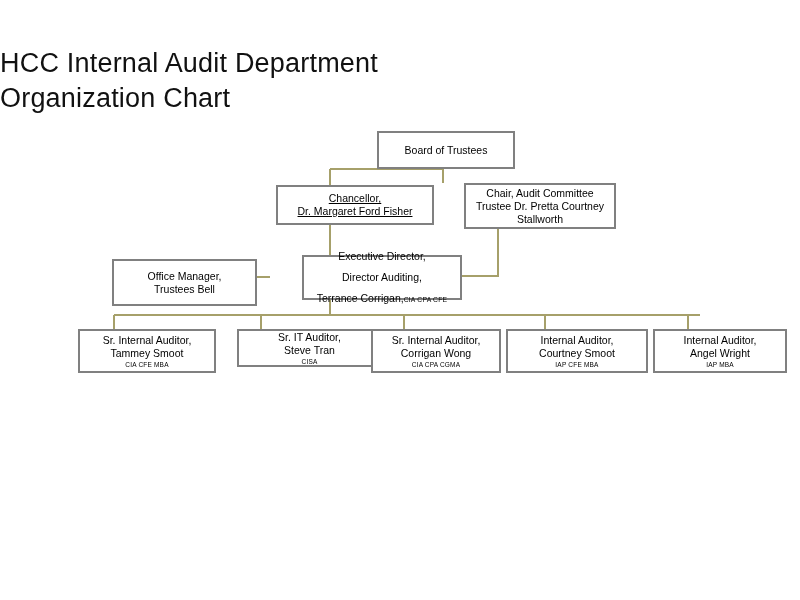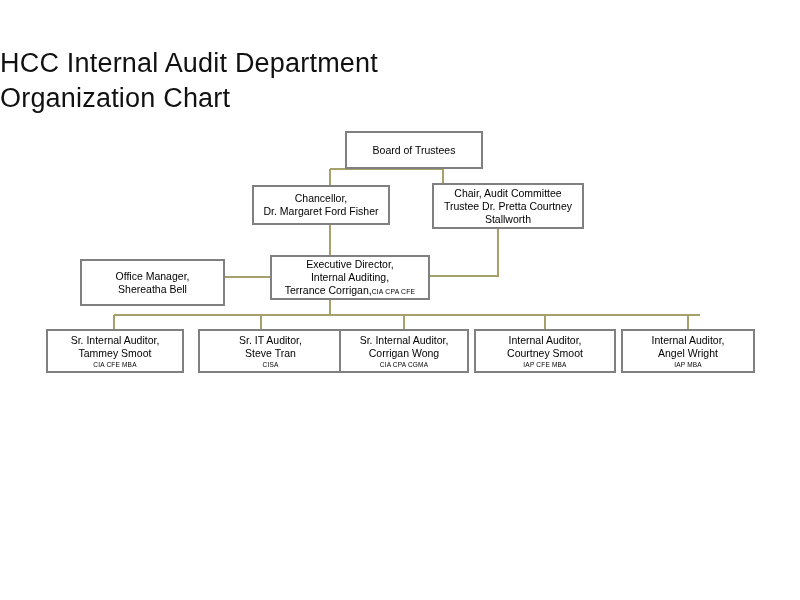--- a/index.html
+++ b/index.html
@@ -52,43 +52,44 @@
     border: 2px solid #808080;
     display: flex;
     flex-direction: column;
     align-items: center;
     justify-content: center;
     text-align: center;
     font-size: 10.5px;
     line-height: 13px;
     color: #000000;
     padding: 2px 3px;
+    margin-left: 32px;
   }
   .node .line { display: block; white-space: nowrap; }
   .node .creds {
     display: block;
     font-size: 6.5px;
     line-height: 9px;
     letter-spacing: 0.2px;
     white-space: nowrap;
   }
   .node .inline-creds {
     font-size: 6.8px;
     letter-spacing: 0.2px;
   }
 
   
   #node-board      { left: 345px; top: 131px; width: 138px; height: 38px; }
-  #node-chancellor { left: 252px; top: 185px; width: 138px; height: 40px; }
+  #node-chancellor { left: 244px; top: 185px; width: 158px; height: 40px; text-decoration: underline; }
   #node-audit-chair{ left: 432px; top: 183px; width: 152px; height: 46px; }
   #node-office-mgr { left: 80px;  top: 259px; width: 145px; height: 47px; }
-  #node-exec-dir   { left: 270px; top: 255px; width: 160px; height: 45px; }
+  #node-exec-dir   { left: 270px; top: 255px; width: 160px; height: 45px; gap: 8px; }
 
   #node-auditor-0 { left: 46px;  top: 329px; width: 138px; height: 44px; }
-  #node-auditor-1 { left: 198px; top: 329px; width: 145px; height: 44px; }
+  #node-auditor-1 { left: 205px; top: 329px; width: 145px; height: 38px; }
   #node-auditor-2 { left: 339px; top: 329px; width: 130px; height: 44px; }
   #node-auditor-3 { left: 474px; top: 329px; width: 142px; height: 44px; }
   #node-auditor-4 { left: 621px; top: 329px; width: 134px; height: 44px; }
 </style>
 </head>
 <body>
 
 <div id="canvas">
 
   <div class="chart-title">
@@ -137,26 +138,26 @@
   </div>
 
   <div class="node" id="node-audit-chair">
     <span class="line">Chair, Audit Committee</span>
     <span class="line">Trustee Dr. Pretta Courtney</span>
     <span class="line">Stallworth</span>
   </div>
 
   <div class="node" id="node-office-mgr">
     <span class="line">Office Manager,</span>
-    <span class="line">Shereatha Bell</span>
+    <span class="line">Trustees Bell</span>
   </div>
 
   <div class="node" id="node-exec-dir">
     <span class="line">Executive Director,</span>
-    <span class="line">Internal Auditing,</span>
+    <span class="line">Director Auditing,</span>
     <span class="line"><span>Terrance Corrigan,</span><span class="inline-creds">CIA CPA CFE</span></span>
   </div>
 
   <div class="node" id="node-auditor-0">
     <span class="line">Sr. Internal Auditor,</span>
     <span class="line">Tammey Smoot</span>
     <span class="creds">CIA CFE MBA</span>
   </div>
 
   <div class="node" id="node-auditor-1">

